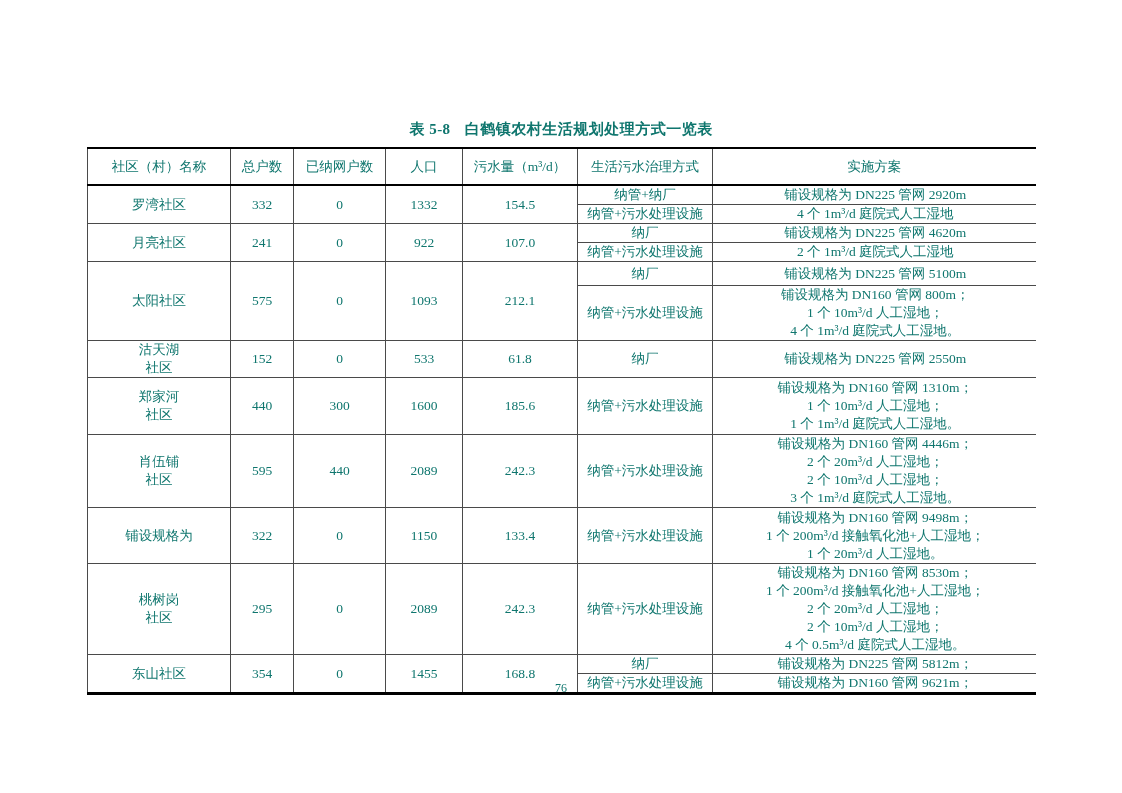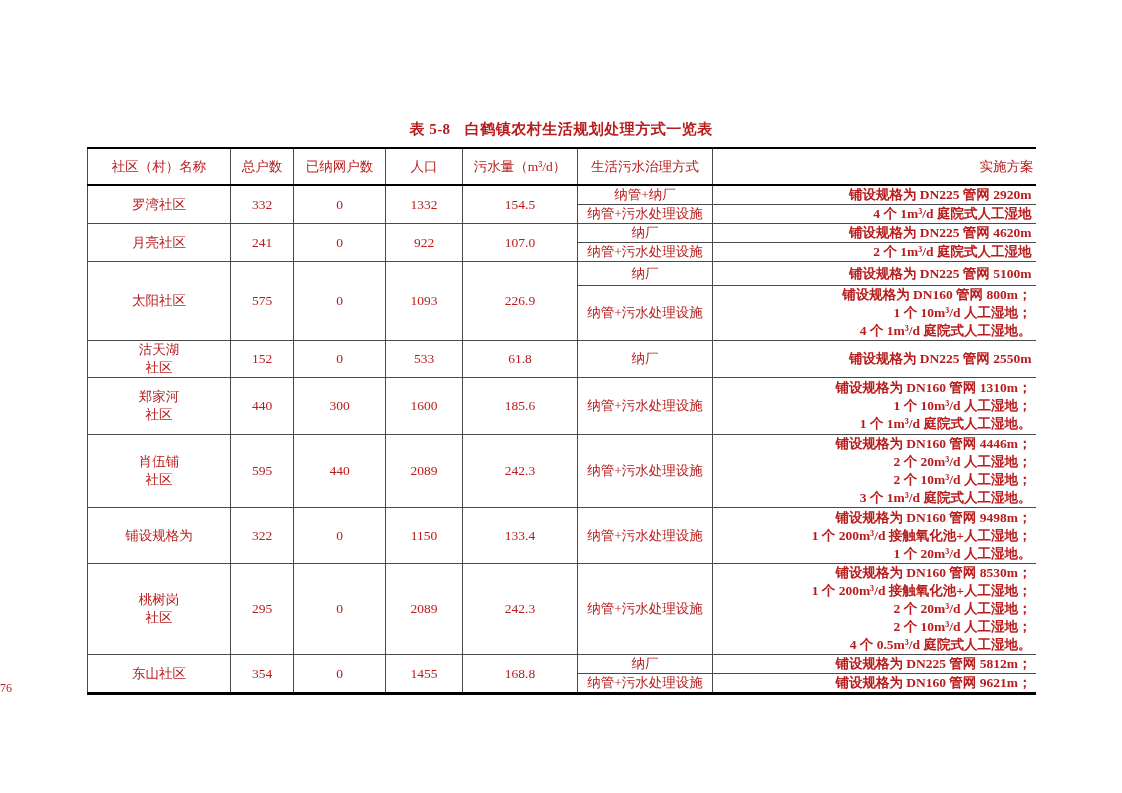--- a/index.html
+++ b/index.html
@@ -1,35 +1,35 @@
 <!DOCTYPE html>
 <html><head>
 <meta charset="utf-8">
 <style>
   html,body{margin:0;padding:0;background:#fff;}
   .page{position:relative;width:1122px;height:793px;background:#ffffff;overflow:hidden;
-        font-family:"Liberation Serif","DejaVu Serif",serif;color:#b91c1c;}
+        font-family:"Liberation Serif","DejaVu Serif",serif;color:#0f766e;}
   .doc-title{position:absolute;top:120px;left:0;width:100%;text-align:center;
              font-size:15px;font-weight:bold;letter-spacing:0.5px;}
   .doc-title .label{margin-right:14px;}
   table.main{position:absolute;top:147px;left:87px;width:948px;
              border-collapse:collapse;table-layout:fixed;
              border-top:2px solid #000;border-bottom:3px solid #000;border-left:1px solid #4a4a4a;}
   th,td{border:1px solid #4a4a4a;border-right:1px solid #4a4a4a;
         font-size:13.5px;font-weight:normal;line-height:18px;
         padding:0 2px;text-align:center;vertical-align:middle;
         overflow:hidden;}
-  th:last-child,td.last{border-right:none;text-align:right;}
+  th:last-child,td.last{border-right:none;}
   thead th{border-bottom:2px solid #000;}
-  td.plan{text-align:right;padding:0 4px 0 6px;white-space:pre-line;font-weight:bold;}
+  td.plan{text-align:center;padding:0 4px 0 6px;white-space:pre-line;}
   td.pre{white-space:pre-line;}
   tr.rh21{height:37px;} tr.rh18{height:18px;} tr.rh24{height:24px;}
   tr.rh37{height:37px;margin-top:36px;} tr.rh54{height:54px;} tr.rh56{height:56px;}
   tr.rh57{height:57px;} tr.rh73{height:73px;} tr.rh91{height:91px;}
-  .footer{position:absolute;top:681px;left:0;width:100%;text-align:left;font-size:12px;}
+  .footer{position:absolute;top:681px;left:0;width:100%;text-align:center;font-size:12px;}
 </style>
 </head>
 <body>
 
 <div class="page">
 
   <div class="doc-title">
     <span class="label">表 5-8</span><span>白鹤镇农村生活规划处理方式一览表</span>
   </div>
 
@@ -82,21 +82,21 @@
       <tr class="rh18">
         <td>纳管+污水处理设施</td>
         <td class="plan last">2 个 1m³/d 庭院式人工湿地</td>
       </tr>
 
       <tr class="rh24">
         <td rowspan="2" class="pre">太阳社区</td>
         <td rowspan="2">575</td>
         <td rowspan="2">0</td>
         <td rowspan="2">1093</td>
-        <td rowspan="2">226.9</td>
+        <td rowspan="2">212.1</td>
         <td>纳厂</td>
         <td class="plan last">铺设规格为 DN225 管网 5100m</td>
       </tr>
       <tr class="rh54">
         <td>纳管+污水处理设施</td>
         <td class="plan last">铺设规格为 DN160 管网 800m；
 1 个 10m³/d 人工湿地；
 4 个 1m³/d 庭院式人工湿地。</td>
       </tr>
 

